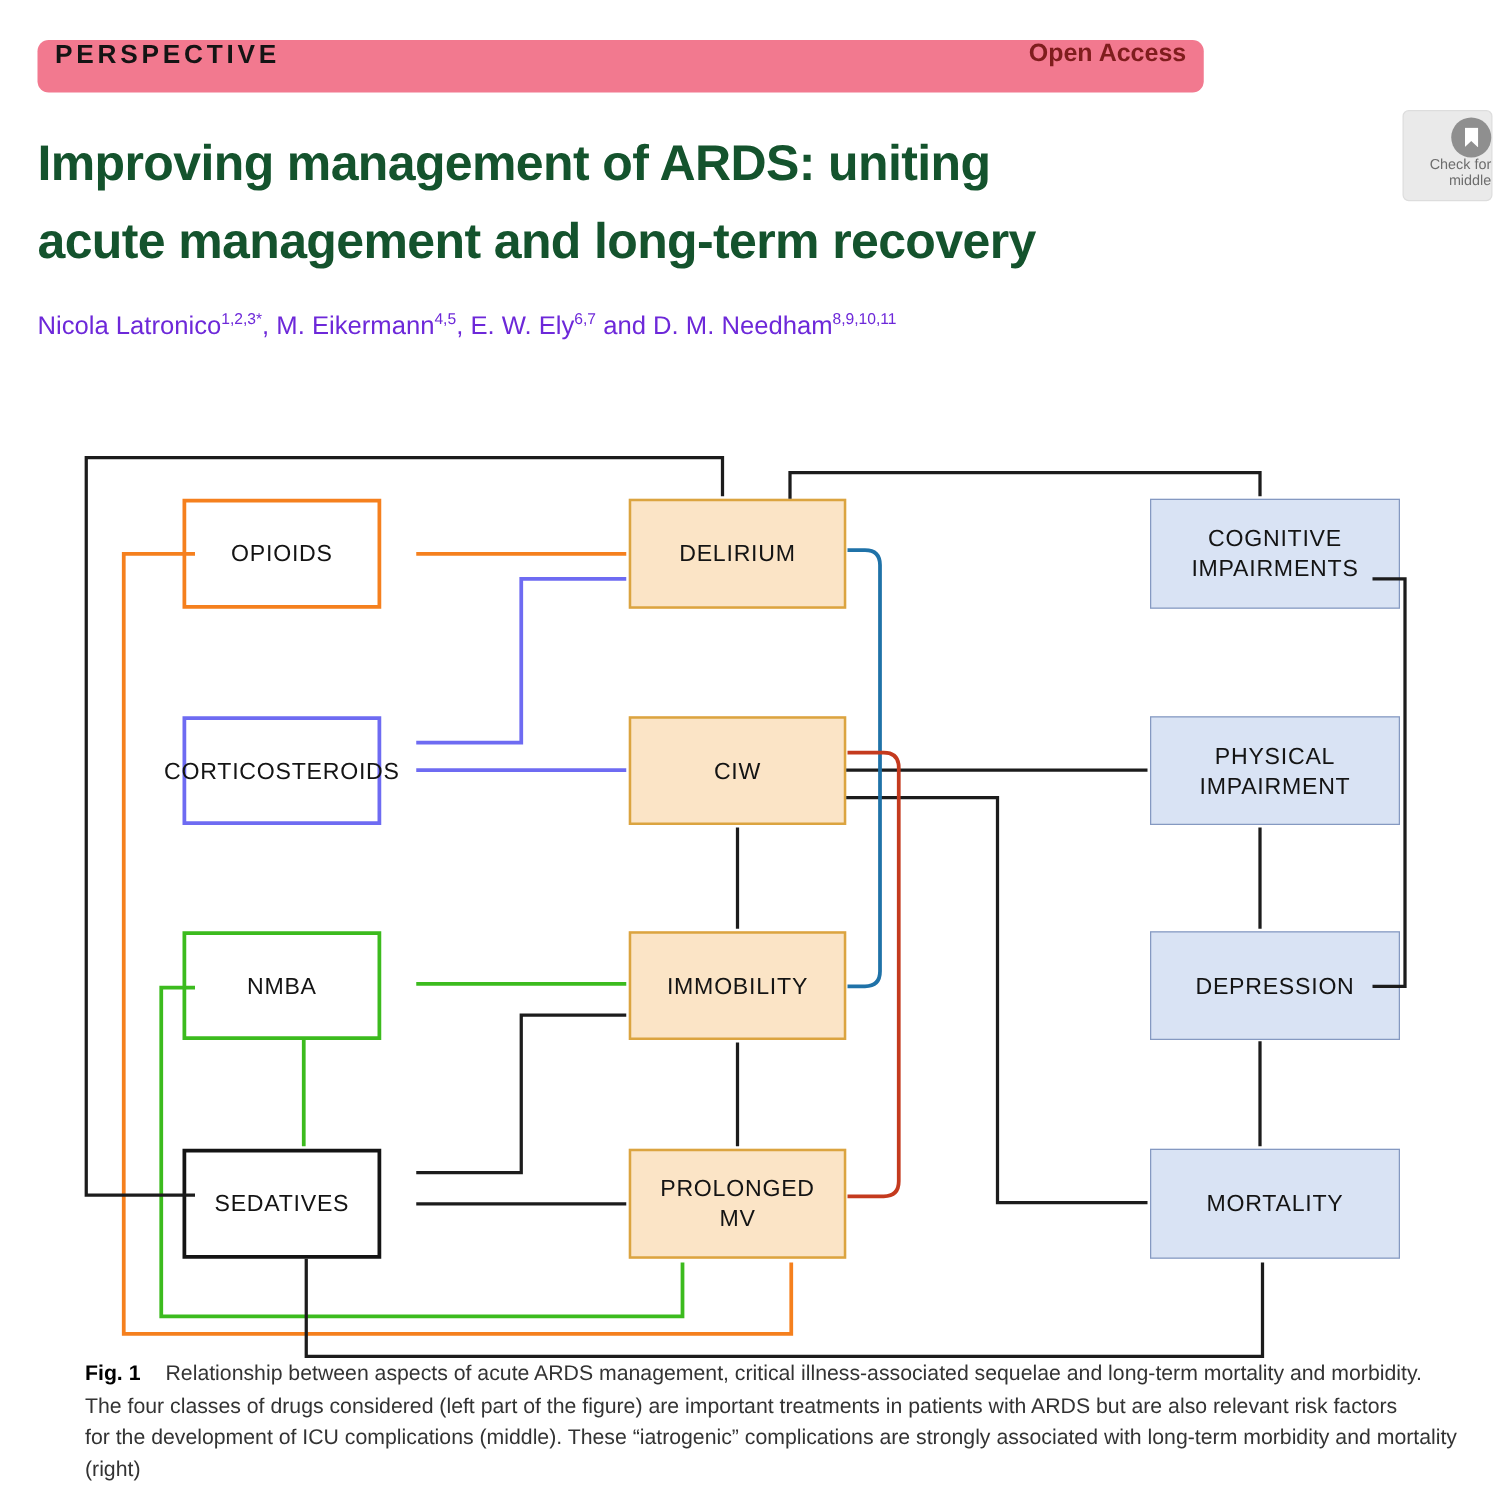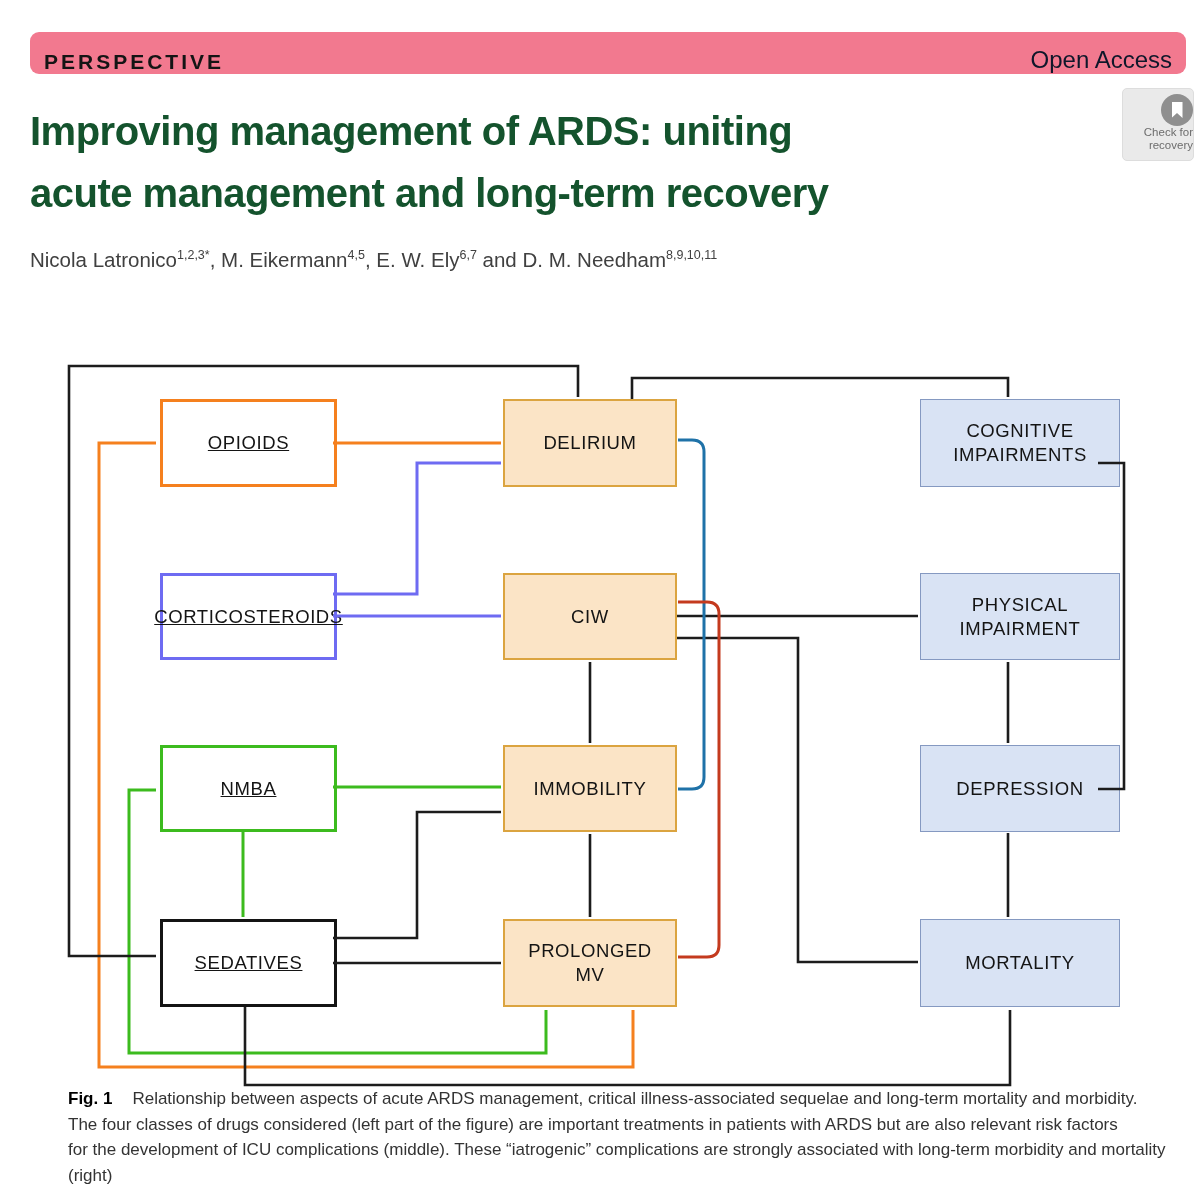--- a/index.html
+++ b/index.html
@@ -1,52 +1,52 @@
 <!DOCTYPE html>
 <html style="--c-pink: #F2798F; --c-black: #1c1c1c; --c-orange: #F5801E; --c-blue: #6E6BF2; --c-green: #3CBB1E; --c-teal: #1F72A8; --c-red: #C43A1E; --c-peach: #FBE4C6; --c-gold: #DBA440; --c-lightblue: #D9E3F4; --c-steel: #8599C1;"><head>
 <meta charset="utf-8">
 <style>
   html,body{margin:0;padding:0;background:#fff;}
   .page{position:relative;width:1200px;height:1200px;background:#fff;overflow:hidden;
         font-family:"Liberation Sans", sans-serif;color:#111;}
 
   
-  .banner{position:absolute;left:30px;top:32px;width:1156px;height:42px;
+  .banner{position:absolute;left:30px;top:32px;width:933px;height:42px;
           background:var(--c-pink,#F2798F);border-radius:9px;
-          display:flex;align-items:flex-end;justify-content:space-between;
+          display:flex;align-items:flex-start;justify-content:space-between;
           padding:0 14px;box-sizing:border-box;}
   .banner .cat{font-size:21px;font-weight:800;letter-spacing:3px;color:#141414;}
-  .banner .oa{font-size:24px;font-weight:400;color:#0f172a;}
+  .banner .oa{font-size:20px;font-weight:700;color:#7f1d1d;}
 
   .badge{position:absolute;left:1122px;top:88px;width:72px;height:73px;
          background:#EAEAEA;border:1px solid #DDD;border-radius:5px;
          display:flex;flex-direction:column;align-items:flex-end;box-sizing:border-box;}
   .badge .circ{margin-top:5px;width:32px;height:32px;border-radius:50%;background:#8F8F8F;
                display:flex;align-items:center;justify-content:center;}
   .badge .bm{width:11px;height:16px;background:#fff;
              clip-path:polygon(0 0,100% 0,100% 100%,50% 68%,0 100%);}
   .badge .t{font-size:11.5px;line-height:13px;color:#6d6d6d;}
 
   .title{position:absolute;left:30px;top:100px;width:1080px;
          font-size:40px;line-height:62px;font-weight:700;letter-spacing:-0.5px;color:#14532d;}
-  .authors{position:absolute;left:30px;top:248px;font-size:20.5px;color:#404040;}
+  .authors{position:absolute;left:30px;top:248px;font-size:20.5px;color:#6d28d9;}
   .authors sup{font-size:12.5px;}
 
   
   .box{position:absolute;display:flex;align-items:center;justify-content:center;
        text-align:center;font-size:18.5px;letter-spacing:0.6px;color:#141414;
        box-sizing:border-box;background:#fff;line-height:24px;padding:2px 6px;}
   .box.drug-orange{border:3px solid var(--c-orange,#F5801E);}
   .box.drug-blue{border:3px solid var(--c-blue,#6E6BF2);}
   .box.drug-green{border:3px solid var(--c-green,#3CBB1E);}
   .box.drug-black{border:3px solid #141414;}
   .box.complication{background:var(--c-peach,#FBE4C6);border:2px solid var(--c-gold,#DBA440);}
   .box.outcome{background:var(--c-lightblue,#D9E3F4);border:1.5px solid var(--c-steel,#8599C1);}
 
-  .c1{left:160px;width:177px;text-decoration:underline;}
+  .c1{left:146px;width:159px;}
   .c2{left:503px;width:174px;}
   .c3{left:920px;width:200px;}
   .r1{top:399px;height:88px;}
   .r2{top:573px;height:87px;}
   .r3{top:745px;height:87px;}
   .r4{top:919px;height:88px;}
 
   svg.wires{position:absolute;left:0;top:0;pointer-events:none;}
   svg.wires path{fill:none;}
   .w-blk{stroke:var(--c-black,#1c1c1c);stroke-width:2.6px;}
@@ -70,21 +70,21 @@
   <div class="banner">
     <span class="cat">PERSPECTIVE</span>
     <span class="oa">Open Access</span>
   </div>
 
   <div class="badge">
     <div class="circ">
       <div class="bm"></div>
     </div>
     <div class="t">Check for</div>
-    <div class="t">recovery</div>
+    <div class="t">middle</div>
   </div>
 
   <div class="title">
     <div>Improving management of ARDS: uniting</div>
     <div>acute management and long-term recovery</div>
   </div>
 
   <div class="authors">
     <span>Nicola Latronico</span><sup>1,2,3*</sup><span>, M. Eikermann</span><sup>4,5</sup><span>, E. W. Ely</span><sup>6,7</sup><span> and D. M. Needham</span><sup>8,9,10,11</sup>
   </div>

